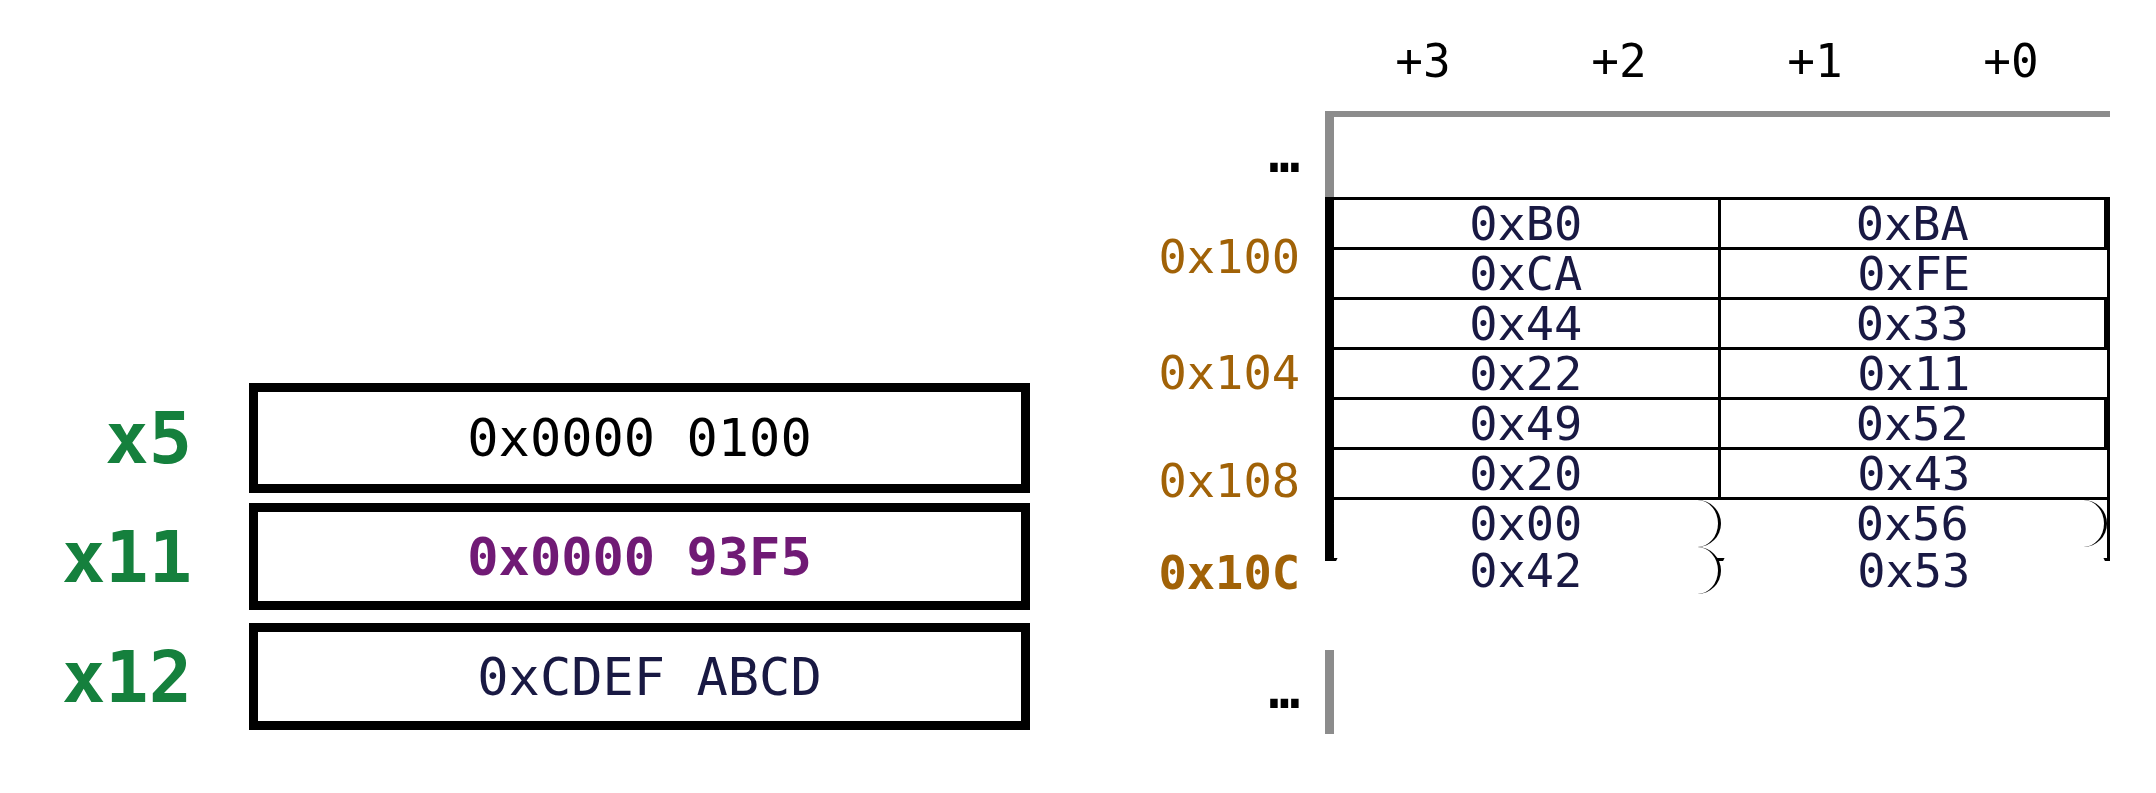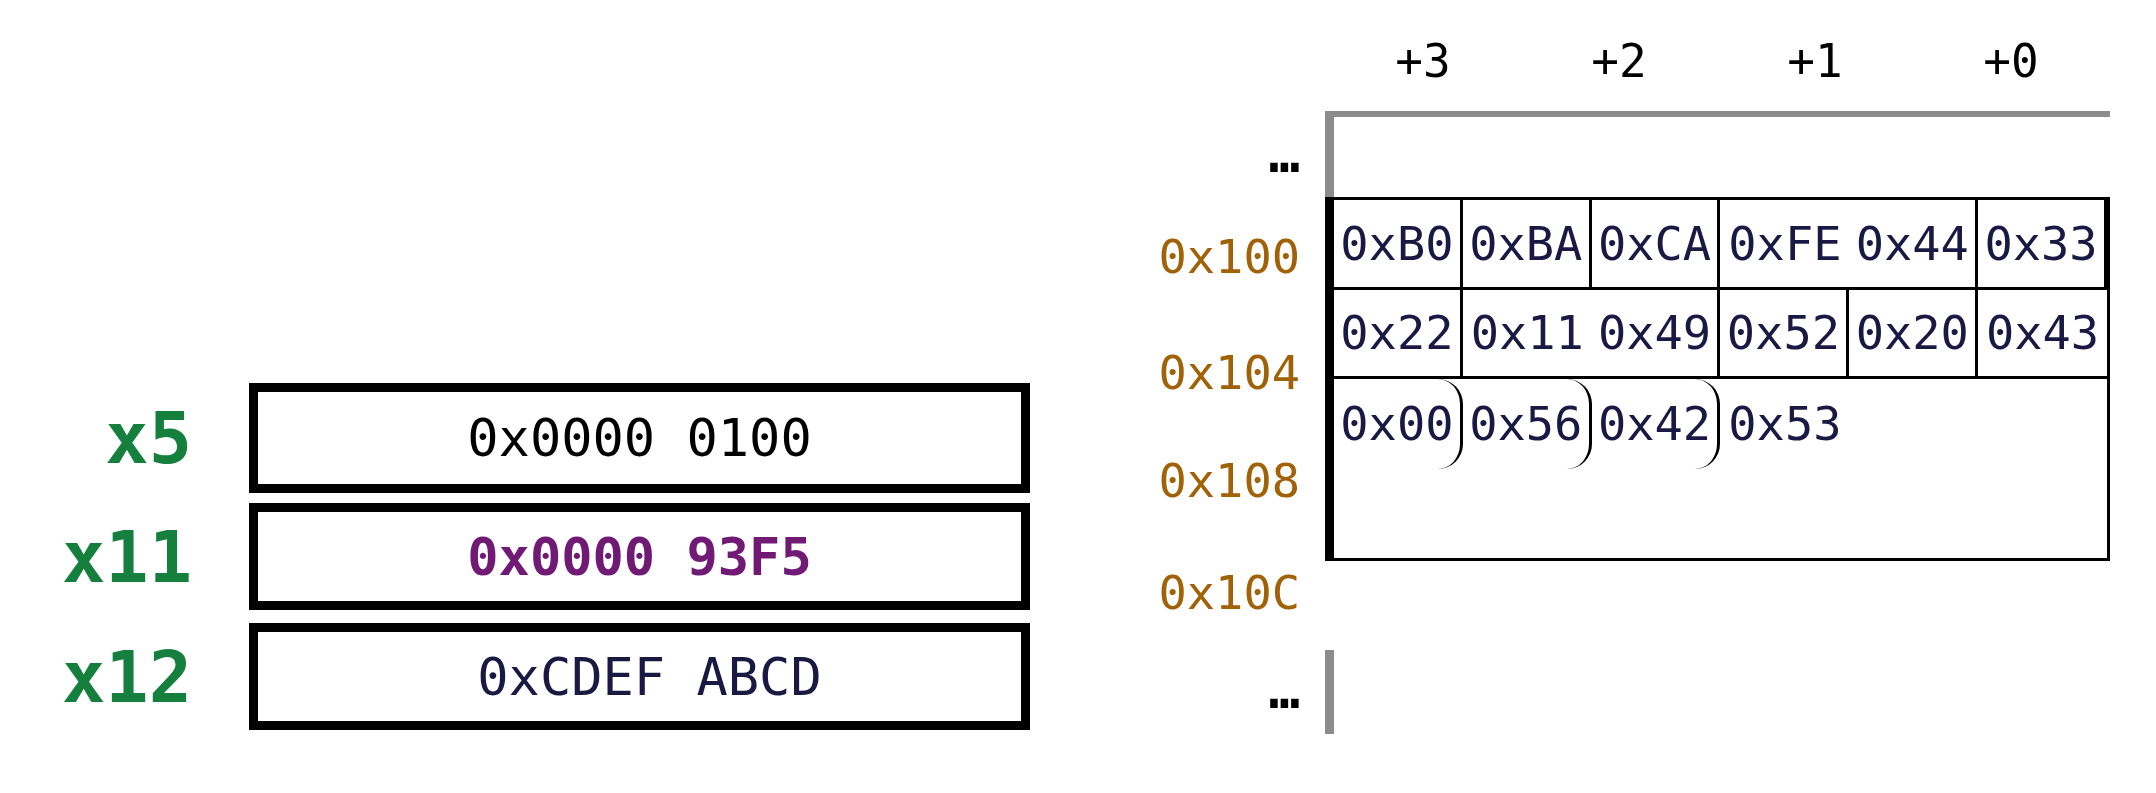--- a/index.html
+++ b/index.html
@@ -100,32 +100,32 @@
     display: flex;
     align-items: center;
     justify-content: flex-end;
     font-size: 47px;
     line-height: 1;
     color: #a16207;
   }
   .al-1 { top: 200px; height: 112px; }
   .al-2 { top: 316px; height: 112px; }
   .al-3 { top: 424px; height: 112px; }
-  .al-4 { top: 536px; height: 112px; }
+  .al-4 { top: 516px; height: 112px; font-weight: bold; }
 
   .mem-table {
     position: absolute;
     left: 1325px; top: 197px;
     width: 785px; height: 364px;
     box-sizing: border-box;
     background: #ffffff;
     border: 3px solid #000000;
     border-left: 9px solid #000000;
     display: grid;
-    grid-template-columns: repeat(6, 1fr);
+    grid-template-columns: repeat(2, 1fr);
     grid-template-rows: repeat(4, 1fr);
   }
   .mem-cell {
     display: flex;
     align-items: center;
     justify-content: center;
     font-size: 47px;
     line-height: 1;
     color: #191943;
     border-right: 3px solid #000000;

